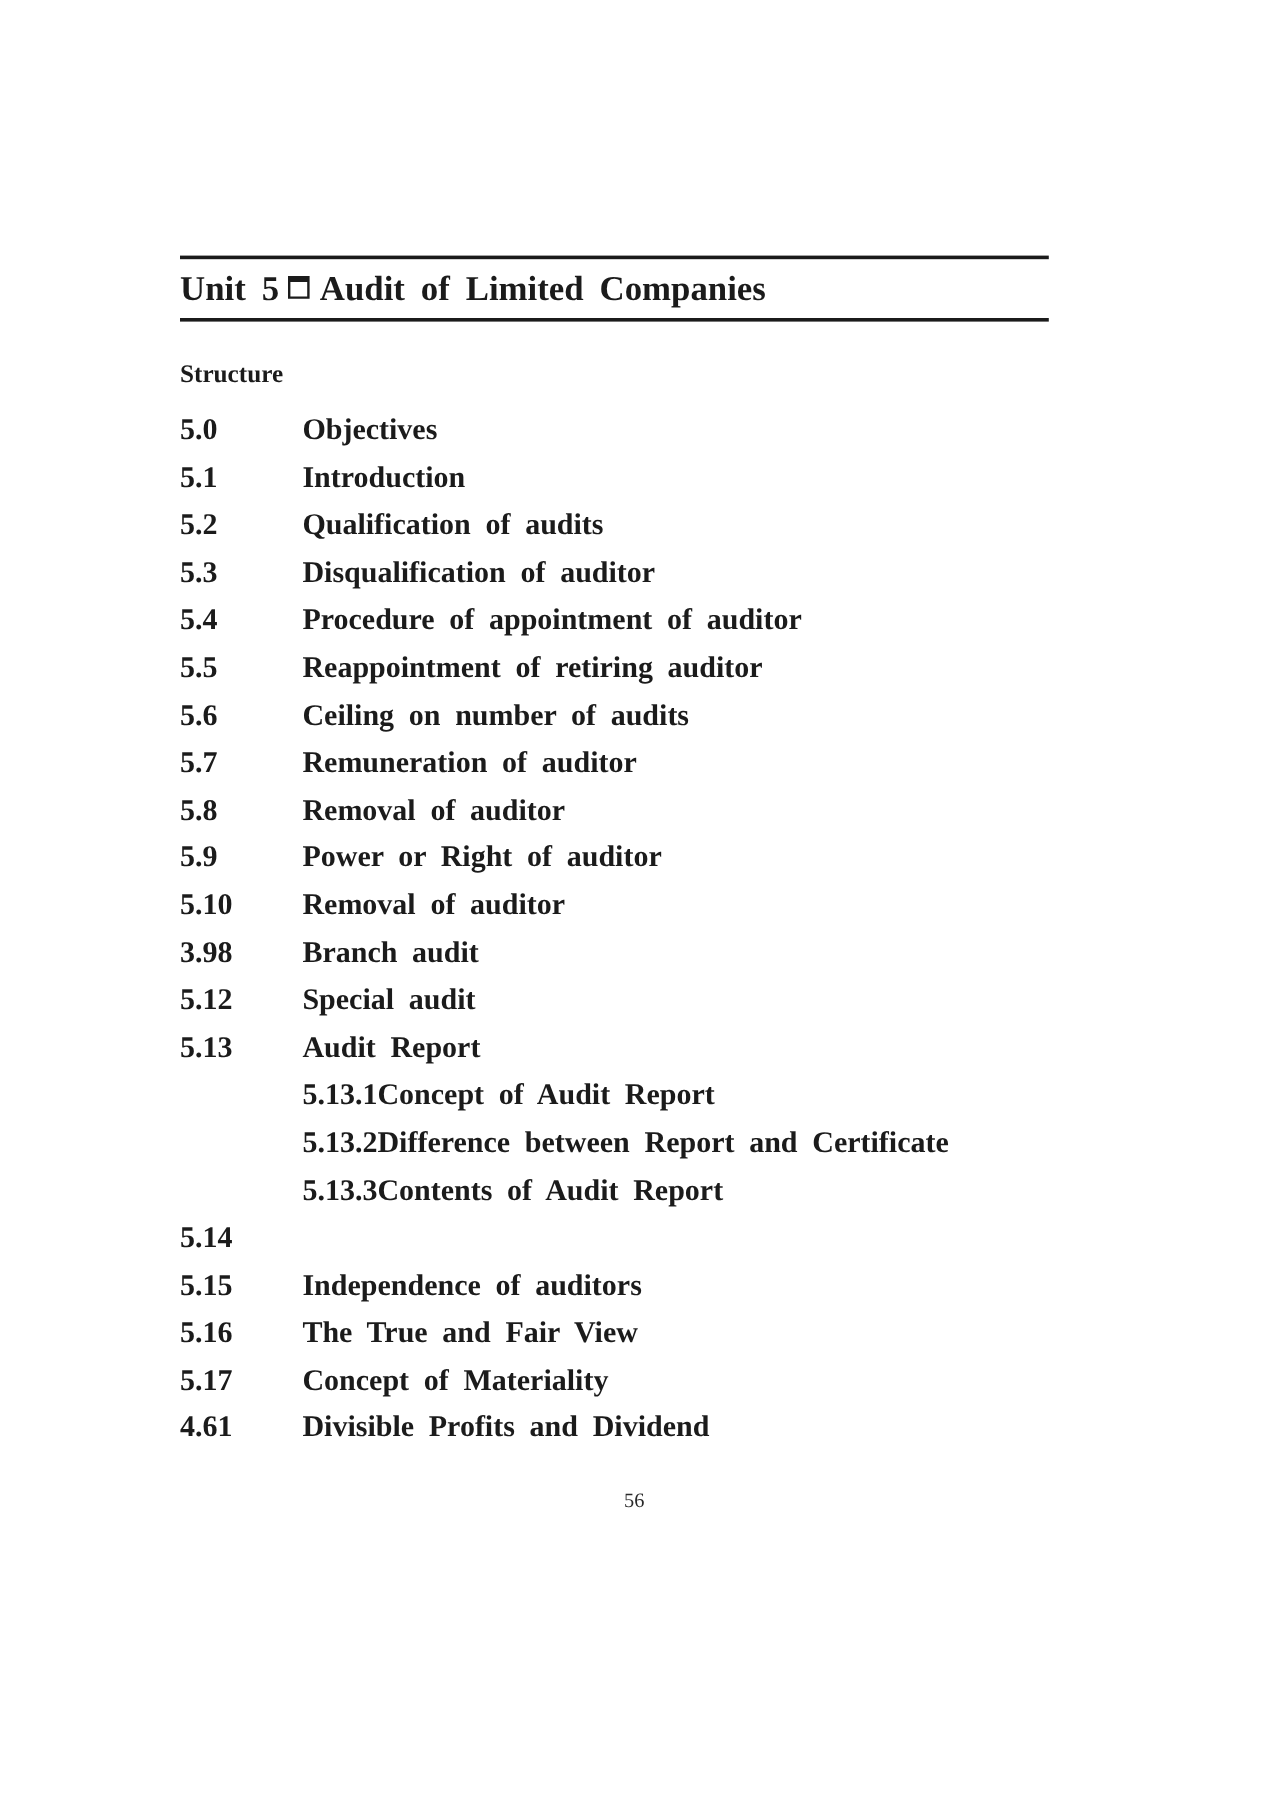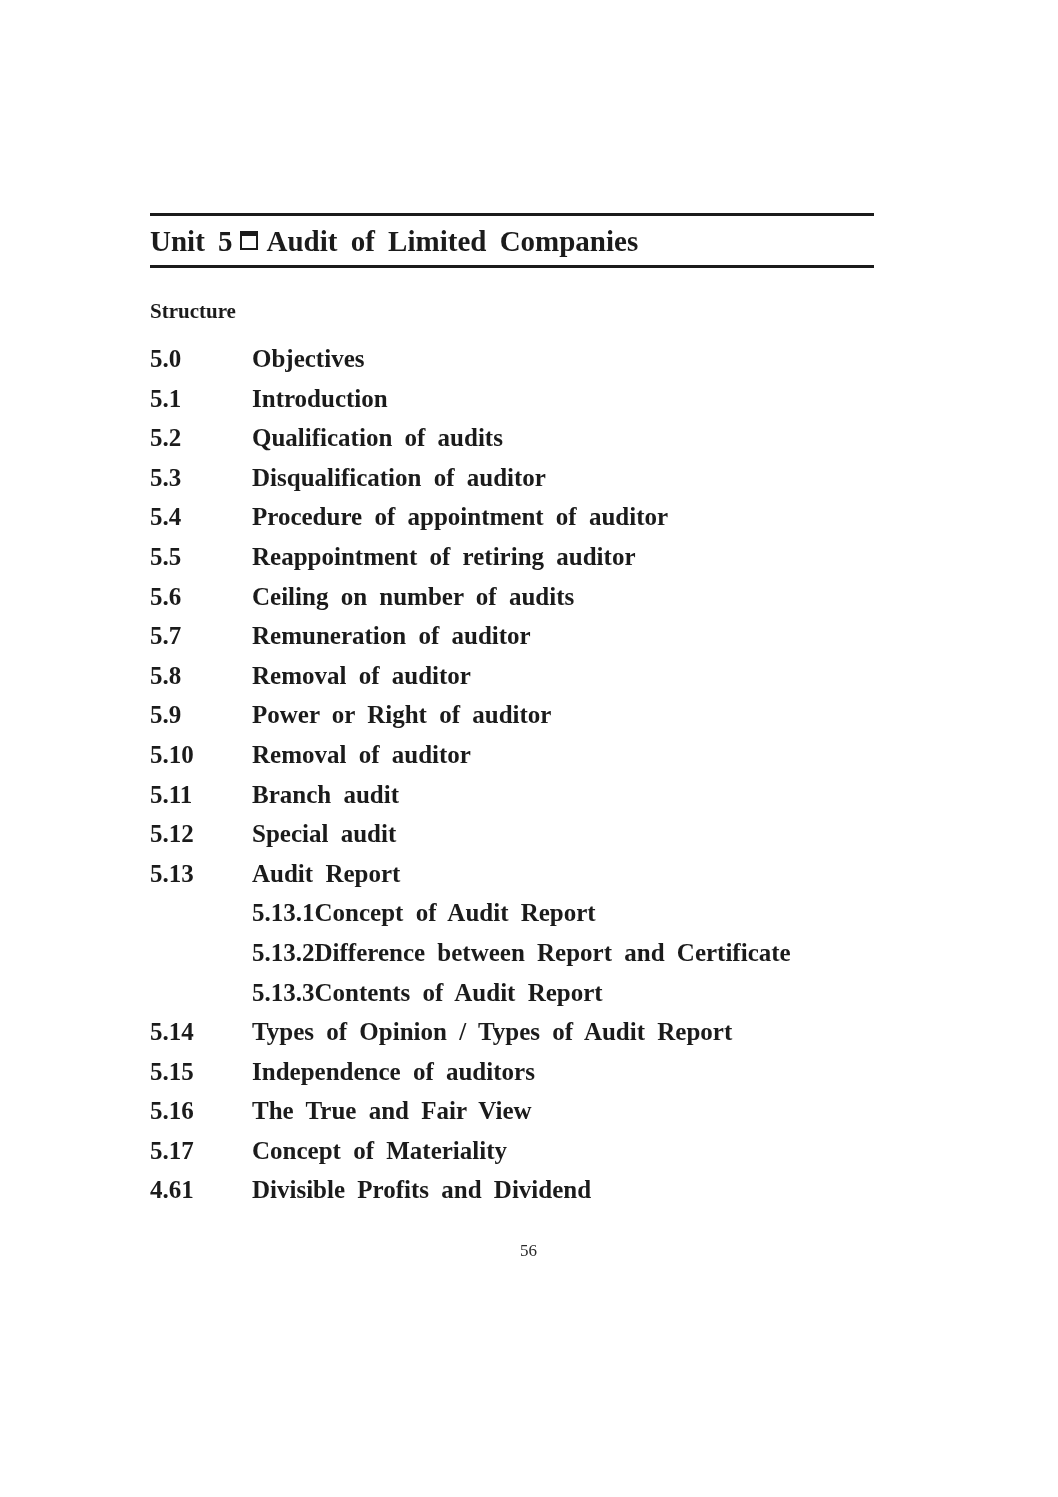--- a/index.html
+++ b/index.html
@@ -136,21 +136,21 @@
         </div>
         <div class="toc-row">
           <span class="toc-num">5.9</span>
           <span class="toc-label">Power or Right of auditor</span>
         </div>
         <div class="toc-row">
           <span class="toc-num">5.10</span>
           <span class="toc-label">Removal of auditor</span>
         </div>
         <div class="toc-row">
-          <span class="toc-num">5.11</span>
+          <span class="toc-num">3.98</span>
           <span class="toc-label">Branch audit</span>
         </div>
         <div class="toc-row">
           <span class="toc-num">5.12</span>
           <span class="toc-label">Special audit</span>
         </div>
         <div class="toc-row">
           <span class="toc-num">5.13</span>
           <span class="toc-label">Audit Report</span>
         </div>
@@ -161,21 +161,20 @@
         <div class="toc-row sub">
           <span class="toc-num"></span>
           <span class="toc-label"><span class="sub-num">5.13.2</span><span>Difference between Report and Certificate</span></span>
         </div>
         <div class="toc-row sub">
           <span class="toc-num"></span>
           <span class="toc-label"><span class="sub-num">5.13.3</span><span>Contents of Audit Report</span></span>
         </div>
         <div class="toc-row">
           <span class="toc-num">5.14</span>
-          <span class="toc-label">Types of Opinion / Types of Audit Report</span>
         </div>
         <div class="toc-row">
           <span class="toc-num">5.15</span>
           <span class="toc-label">Independence of auditors</span>
         </div>
         <div class="toc-row">
           <span class="toc-num">5.16</span>
           <span class="toc-label">The True and Fair View</span>
         </div>
         <div class="toc-row">

